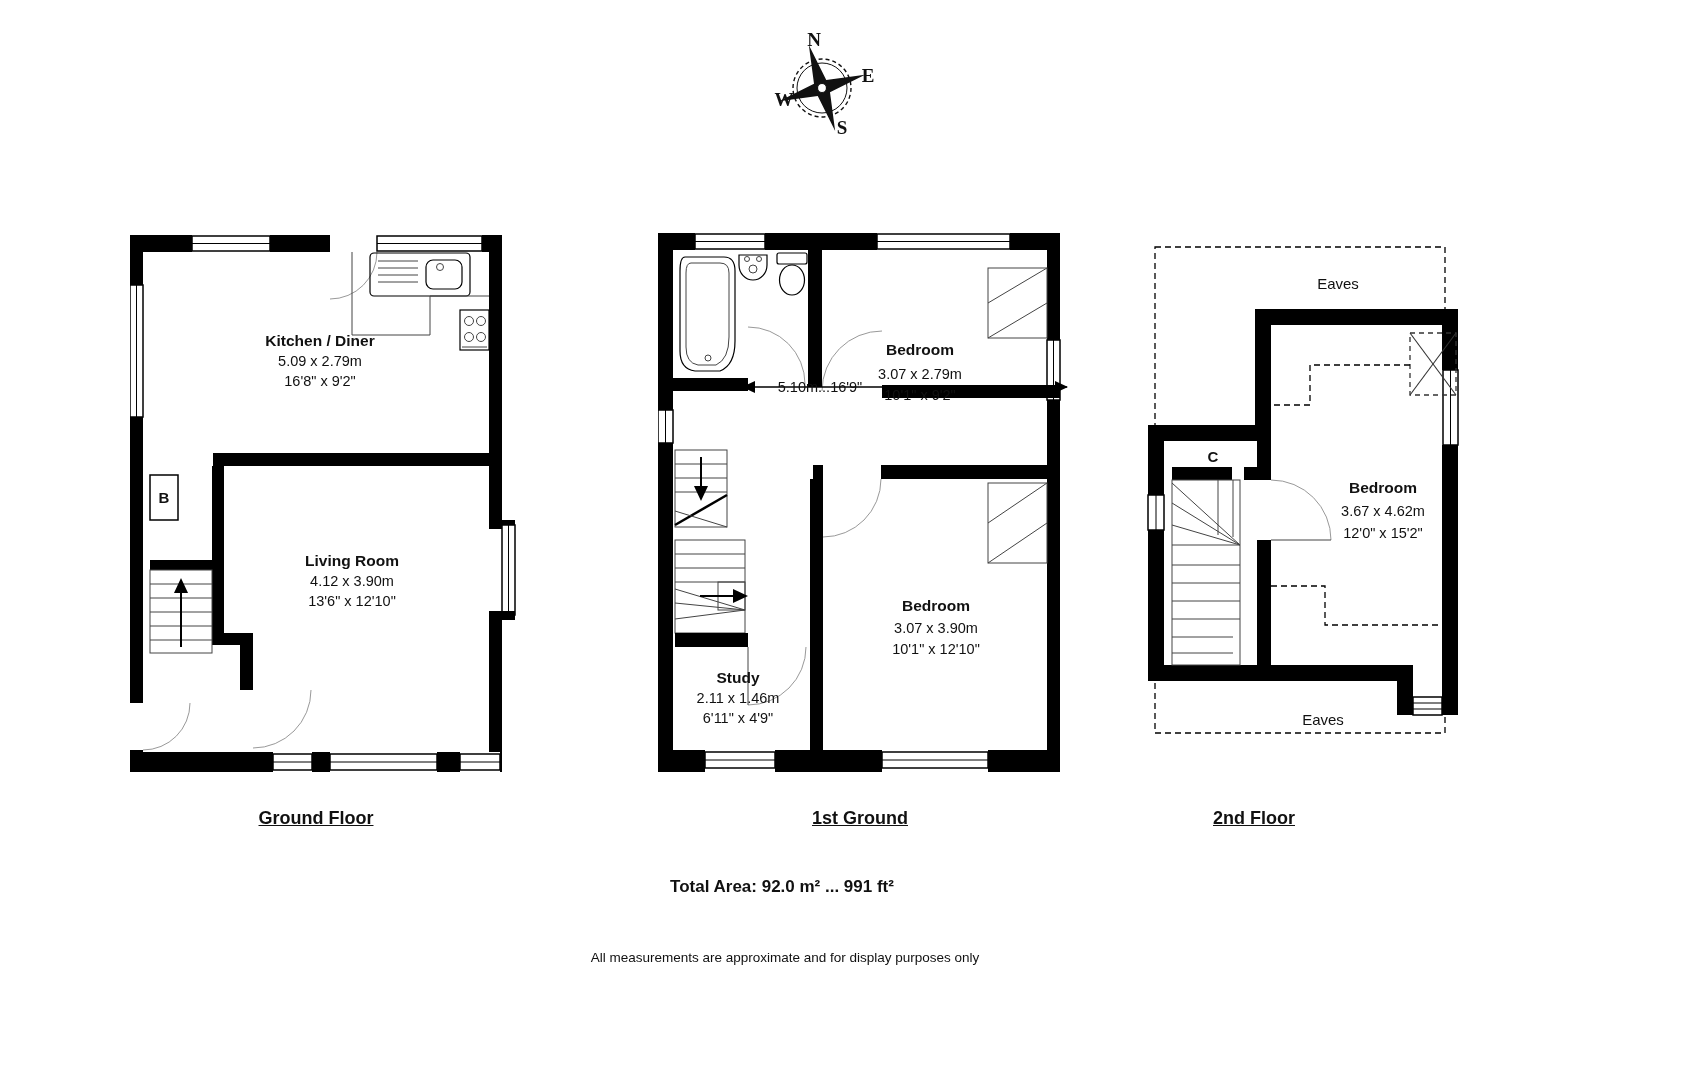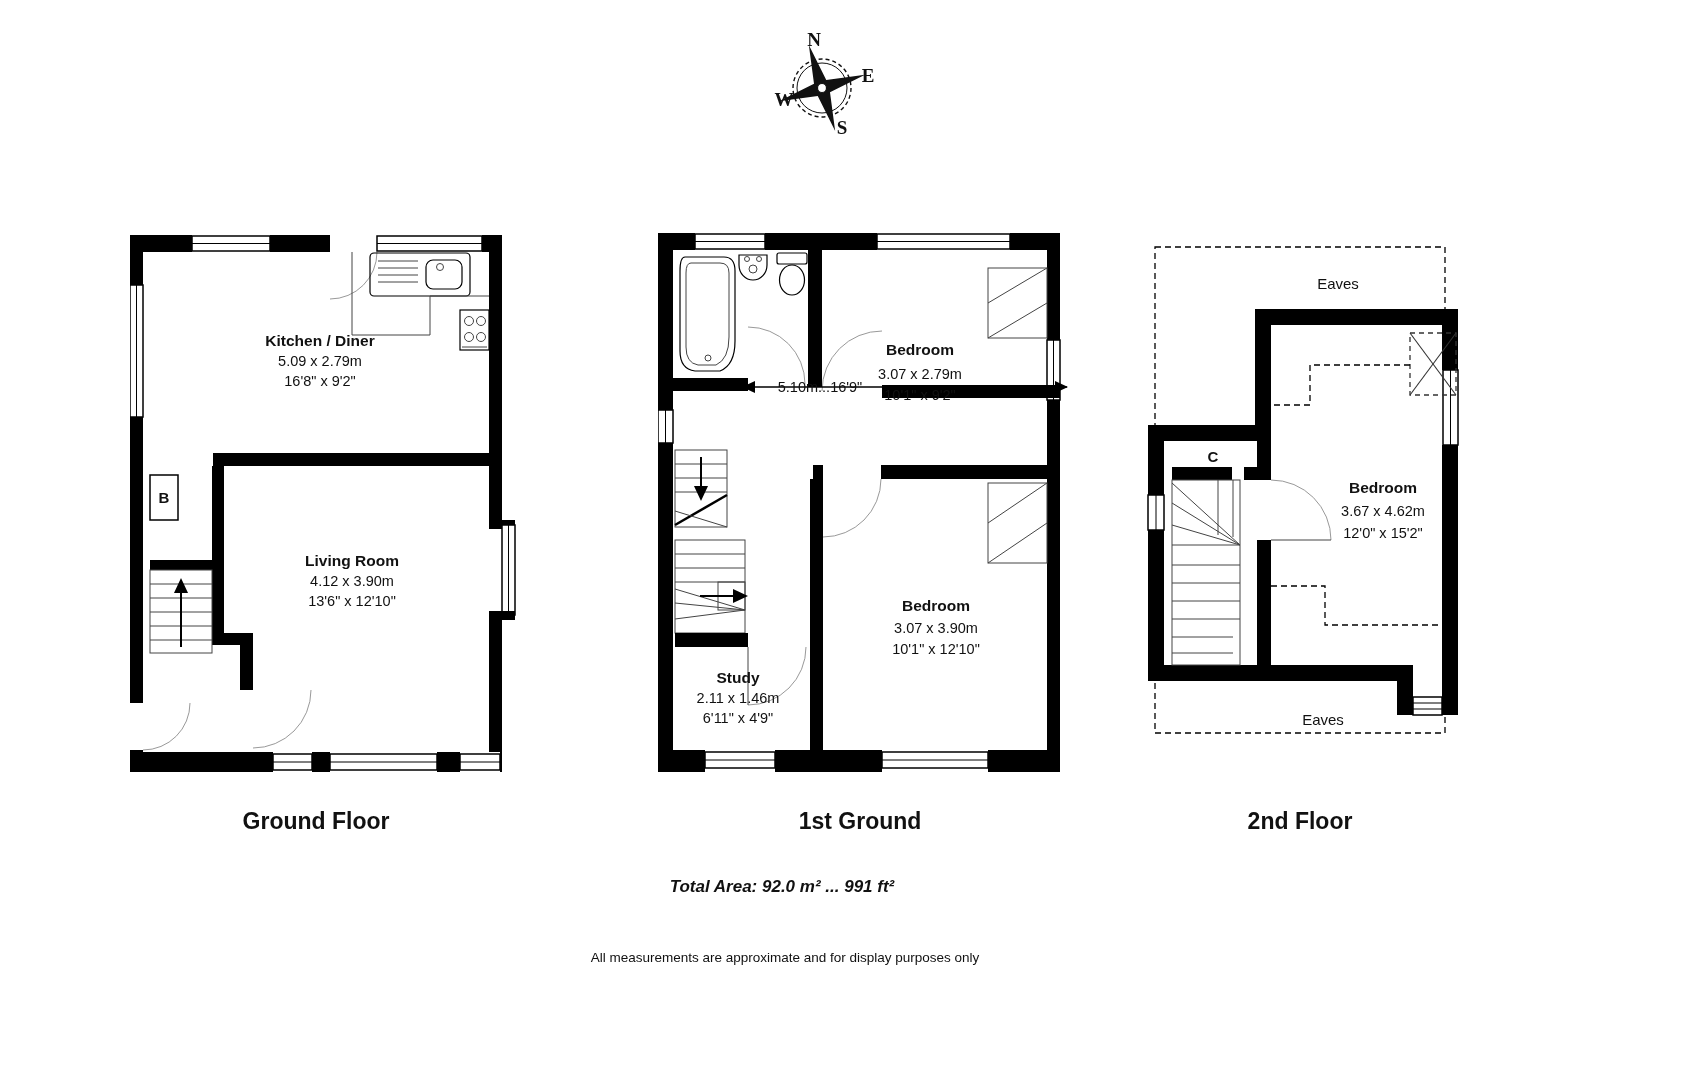--- a/index.html
+++ b/index.html
@@ -5,24 +5,24 @@
   html,body{margin:0;padding:0;background:#fff;}
   #canvas{position:relative;width:1695px;height:1080px;background:#fff;overflow:hidden;
           font-family:"Liberation Sans",sans-serif;color:#111;}
   .abs{position:absolute;}
   svg text{font-family:"Liberation Sans",sans-serif;fill:#111;}
   svg text.roomname{font-size:15.5px;font-weight:bold;}
   svg text.roomdim{font-size:14.5px;}
   svg text.tag{font-size:15px;font-weight:bold;}
   svg text.eaves{font-size:15px;}
   svg text.dimline{font-size:14.5px;}
-  .floor-title{position:absolute;transform:translateX(-50%);font-size:23px;font-weight:bold;white-space:nowrap;}
+  .floor-title{position:absolute;transform:translateX(-50%);font-size:18px;font-weight:bold;white-space:nowrap;text-decoration:underline;}
   .compass-letter{font-family:"Liberation Serif",serif;font-weight:bold;font-size:19px;}
   #total-area{position:absolute;left:782px;top:877px;transform:translateX(-50%);
-              font-size:17px;font-weight:bold;white-space:nowrap;font-style:italic;}
+              font-size:17px;font-weight:bold;white-space:nowrap;}
   #disclaimer{position:absolute;left:785px;top:922px;transform:translateX(-50%);
               font-size:13.5px;white-space:nowrap;margin-top:28px;}
   .wall{fill:#000;stroke:none;}
   .winbox{fill:#fff;stroke:#000;stroke-width:1.5;}
   .winline{stroke:#000;stroke-width:1;}
   .thin{fill:none;stroke:#000;stroke-width:1.2;}
   .thin2{fill:none;stroke:#444;stroke-width:1;}
   .arc{fill:none;stroke:#999;stroke-width:1;}
   .dash{fill:none;stroke:#000;stroke-width:1.3;stroke-dasharray:6 4;}
 </style>
@@ -314,18 +314,18 @@
 
     <path class="dash" d="M 342 140 H 242 V 180 H 203"></path>
     <path class="dash" d="M 203 361 H 257 V 400 H 390"></path>
 
     <g>
       <text class="roomname" x="315" y="268" text-anchor="middle">Bedroom</text>
       <text class="roomdim" x="315" y="291" text-anchor="middle">3.67 x 4.62m</text>
       <text class="roomdim" x="315" y="313" text-anchor="middle">12'0" x 15'2"</text>
     </g>
   </svg>
-  <div class="floor-title" style="left:1300px;top:808px;">2nd Floor</div>
+  <div class="floor-title" style="left:1254px;top:808px;">2nd Floor</div>
 
   <div id="total-area">Total Area: 92.0 m² ... 991 ft²</div>
   <div id="disclaimer">All measurements are approximate and for display purposes only</div>
 
 </div>
 
 </body></html>

